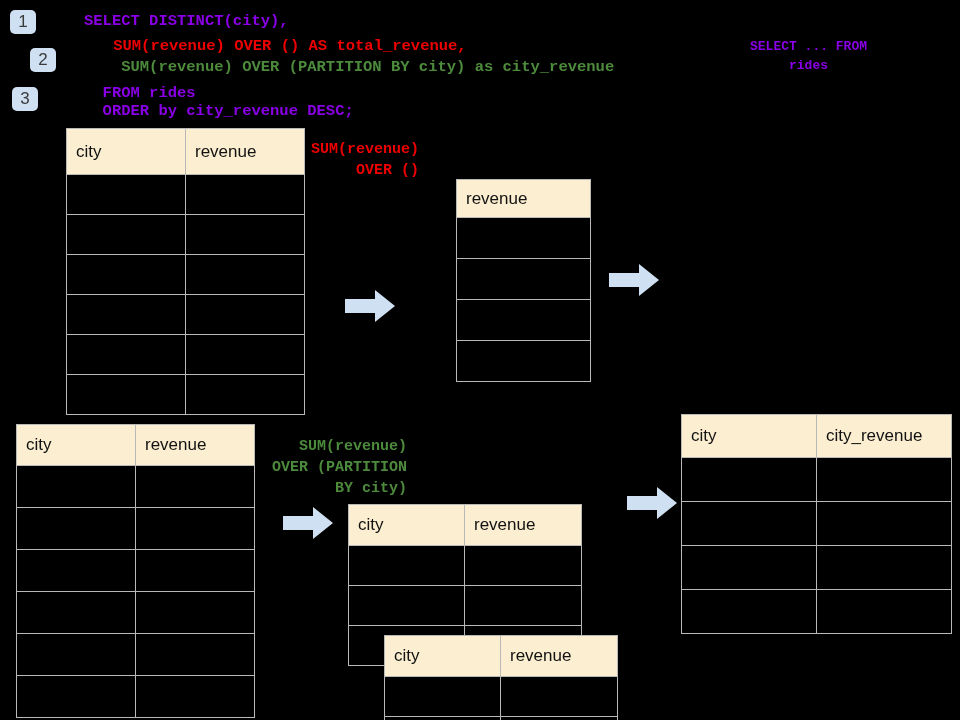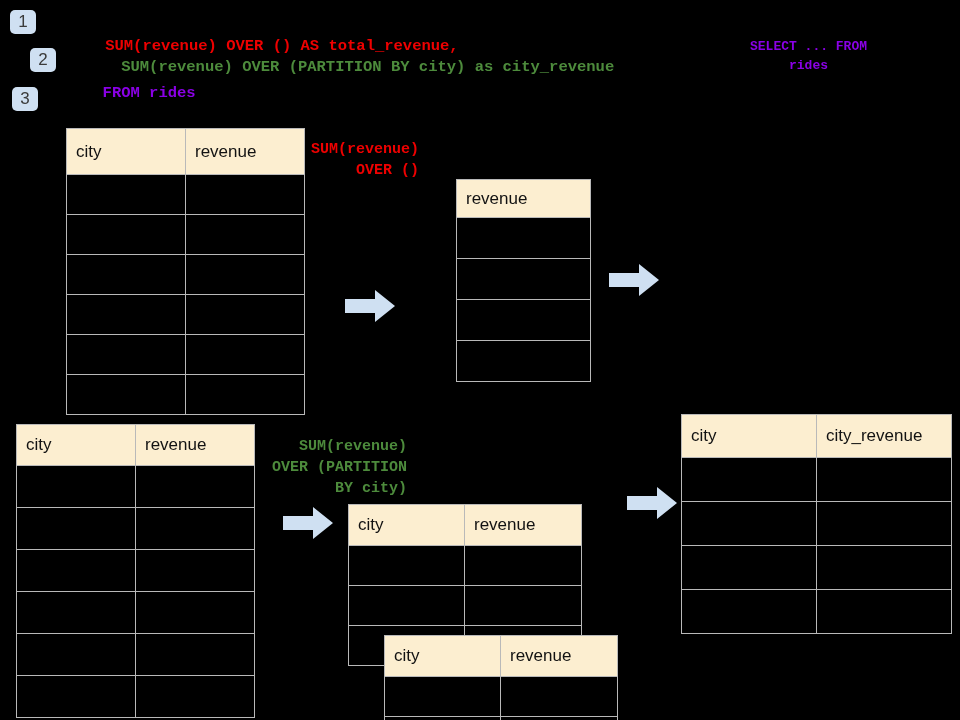--- a/index.html
+++ b/index.html
@@ -81,23 +81,25 @@
 </style>
 </head>
 <body>
 
 <div id="canvas">
 
   <div class="badge" style="left:10px;top:10px;">1</div>
   <div class="badge" style="left:30px;top:48px;">2</div>
   <div class="badge" style="left:12px;top:87px;">3</div>
 
-  <div class="code c-red" style="left:68px;top:36px;font-family:Liberation Mono, monospace;">    SUM(revenue) OVER () AS total_revenue,</div>
+  <div class="code c-purple" style="left:84px;top:11px;">SELECT DISTINCT(city),</div>
+  <div class="code c-red" style="left:76px;top:36px;font-family:Liberation Mono, monospace;">    SUM(revenue) OVER () AS total_revenue,</div>
   <div class="code c-green" style="left:84px;top:57px;">    SUM(revenue) OVER (PARTITION BY city) as city_revenue</div>
   <div class="code c-purple" style="left:84px;top:83px;">  FROM rides</div>
+  <div class="code c-purple" style="left:84px;top:101px;">  ORDER by city_revenue DESC;</div>
 
   <div class="note-small" style="left:750px;top:37px;">SELECT ... FROM
 rides</div>
 
   <div class="note c-red" style="left:311px;top:139px;">SUM(revenue)
 OVER ()</div>
 
   <div class="note c-green" style="left:272px;top:436px;">SUM(revenue)
 OVER (PARTITION
 BY city)</div>

